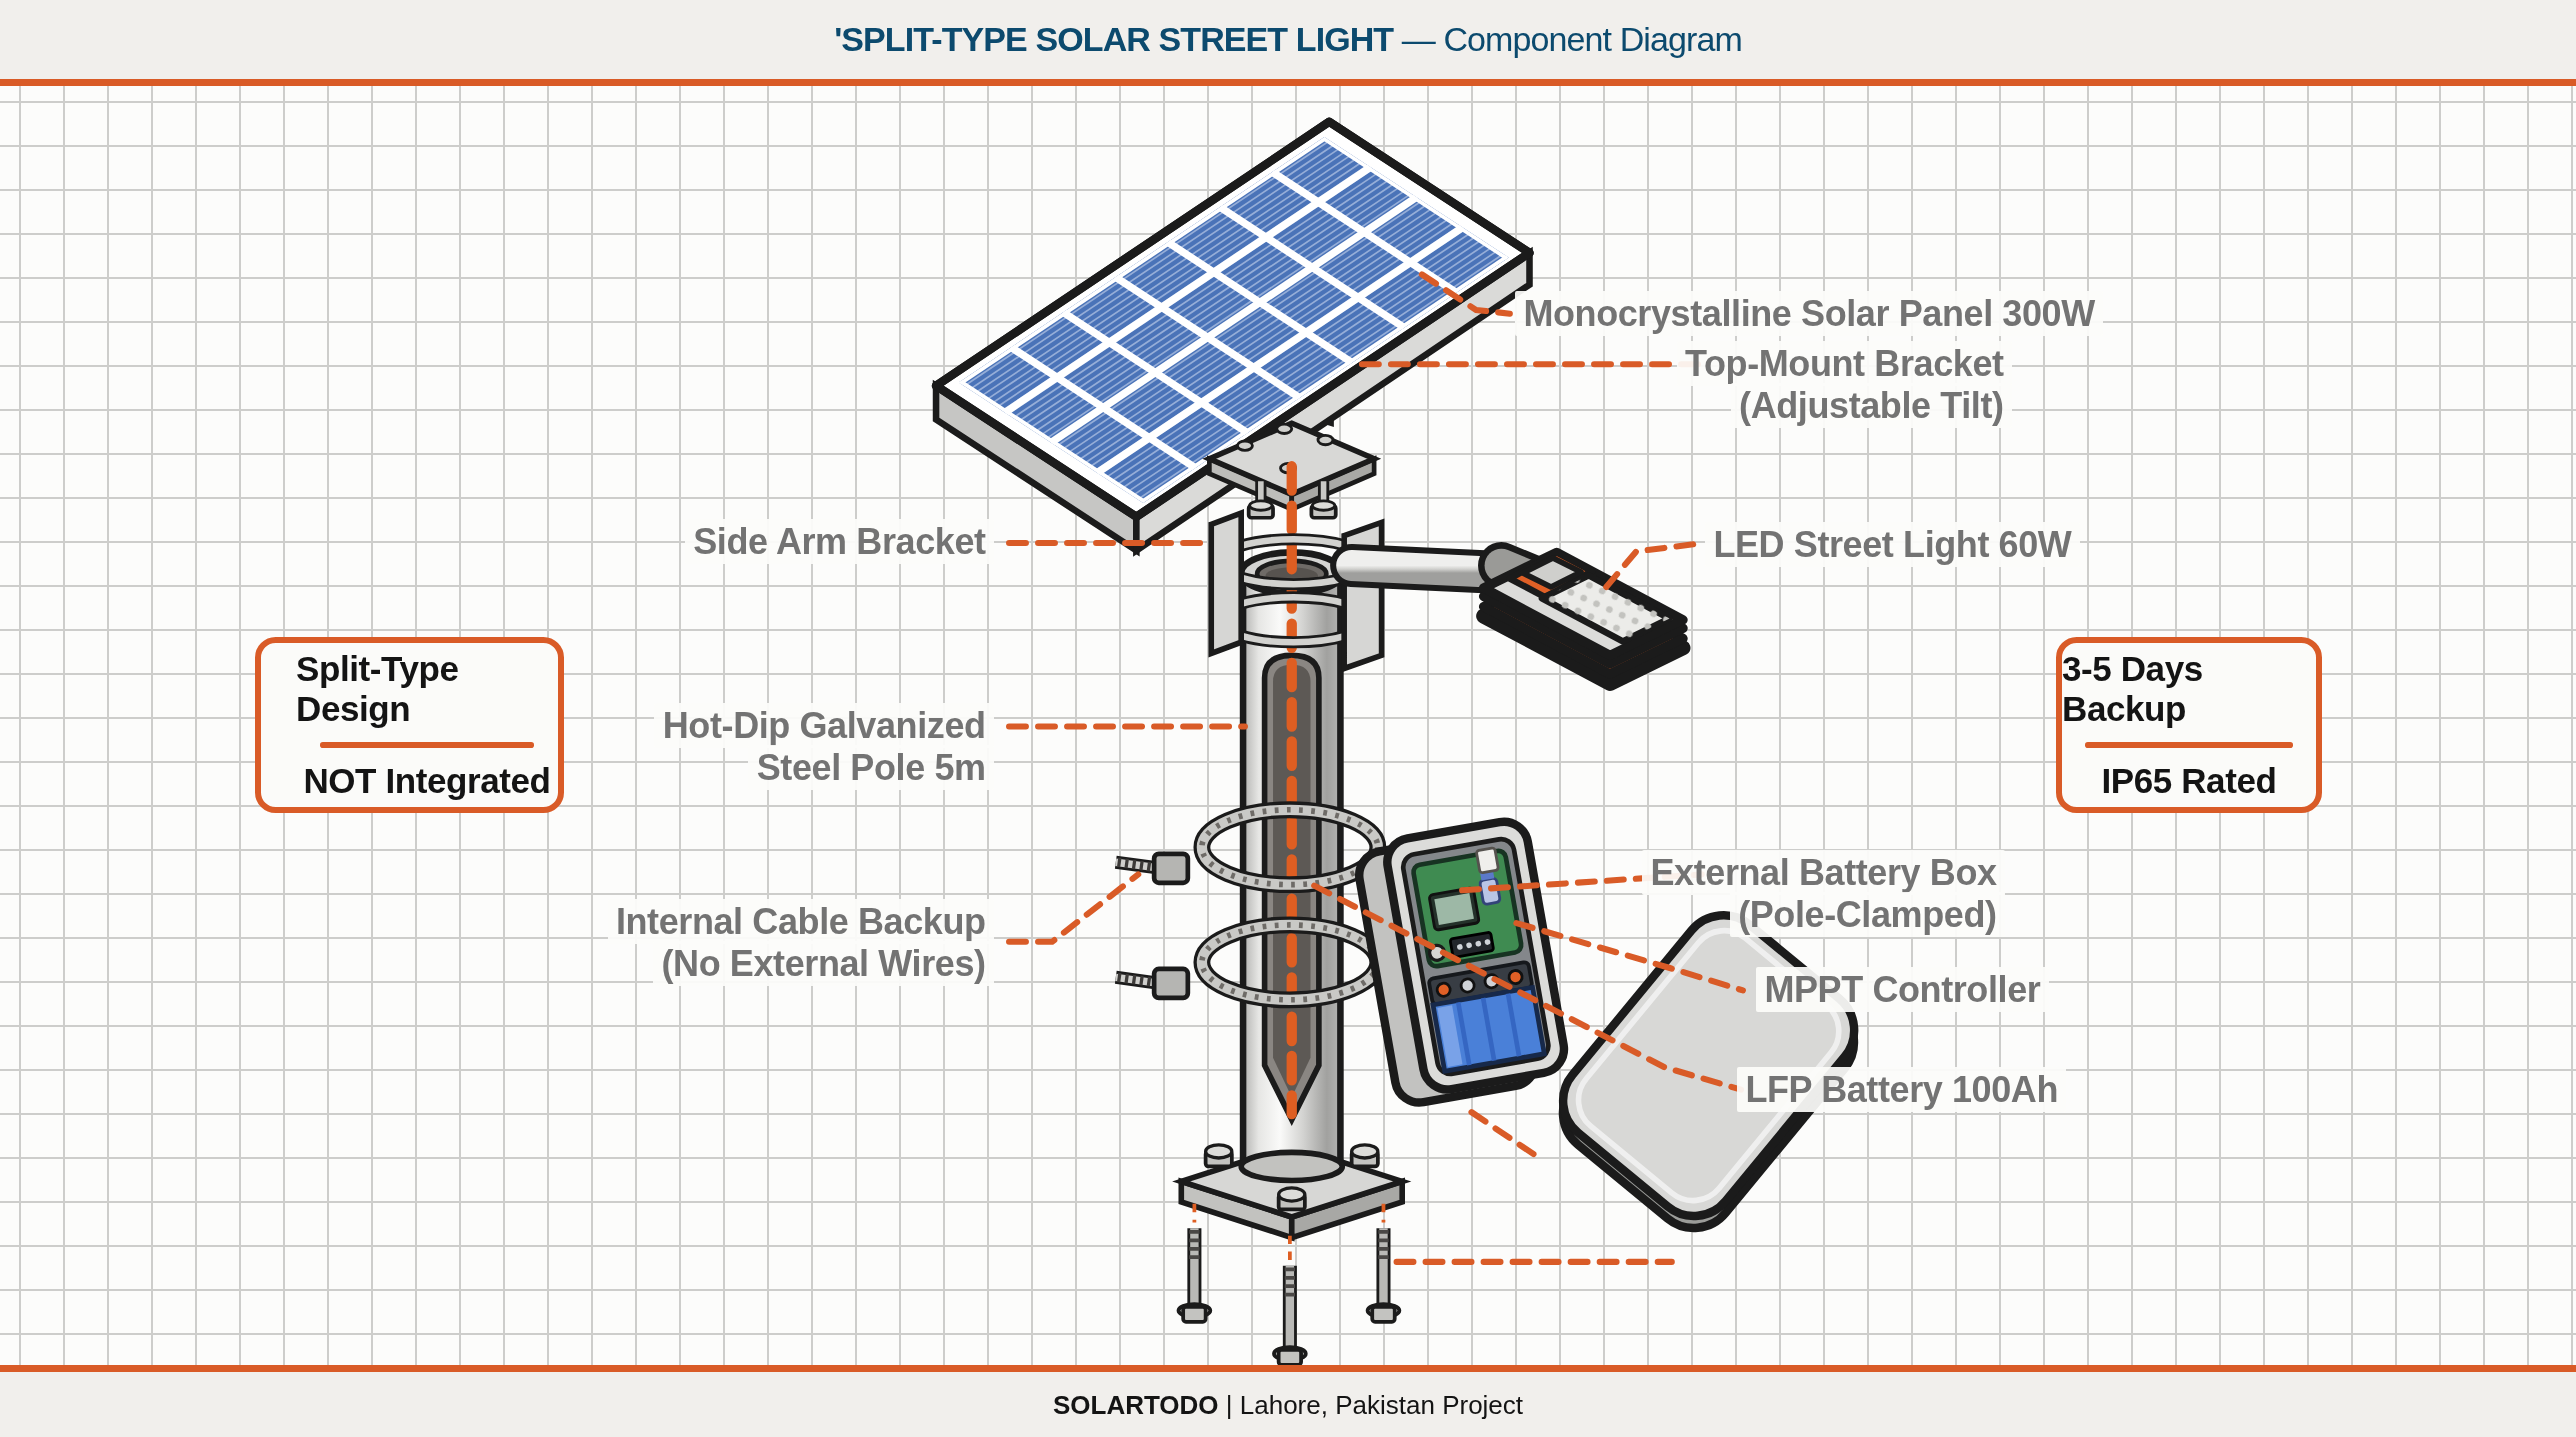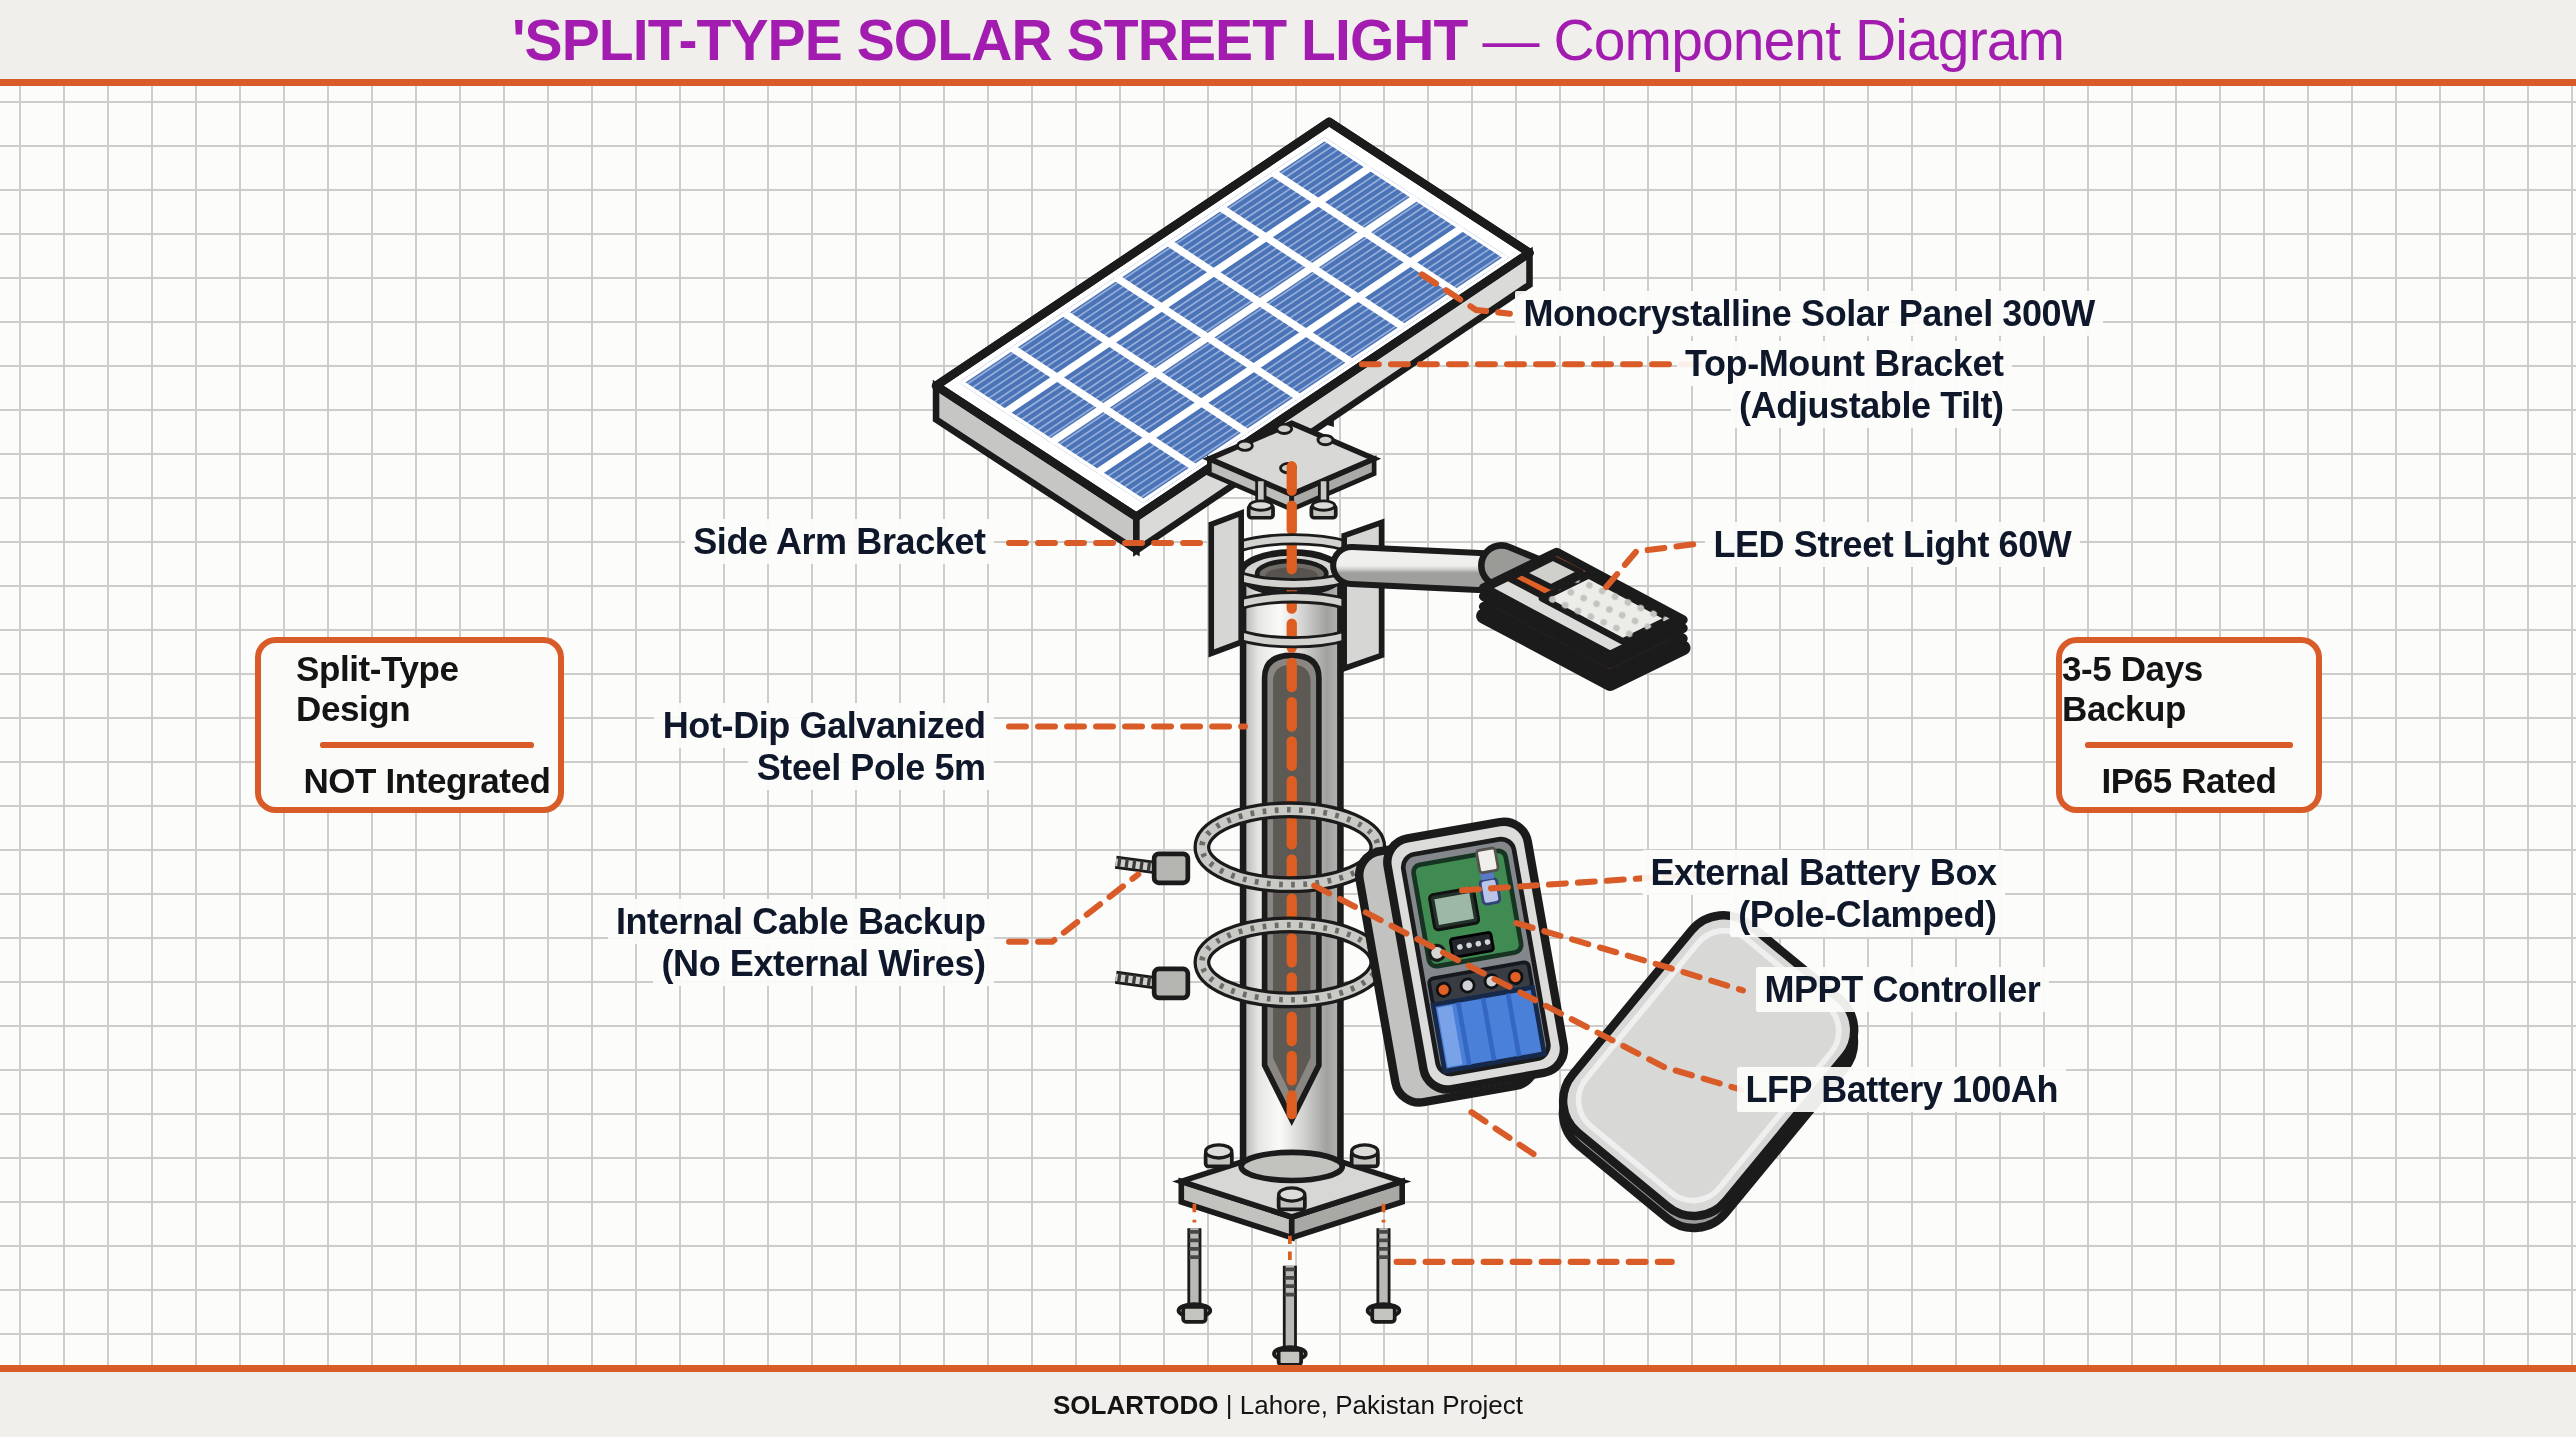--- a/index.html
+++ b/index.html
@@ -1,38 +1,38 @@
 <!DOCTYPE html>
 <html style="font-size:15px"><head>
 <meta charset="utf-8">
 <style>
   html,body{margin:0;padding:0;background:#e8e8e8;}
   #page{position:relative;width:2576px;height:1438px;overflow:hidden;
         background:#FCFCFB;font-family:"Liberation Sans",sans-serif;}
   
   #header{position:absolute;left:0;top:0;width:2576px;height:79px;background:#F1EFEC;
           display:flex;align-items:center;justify-content:center;}
-  #title{font-size:57px;color:#a21caf;letter-spacing:-0.9px;white-space:nowrap;}
+  #title{font-size:34px;color:#0c4a6e;letter-spacing:-0.9px;white-space:nowrap;}
   #title .b{font-weight:700;}
   #title .r{font-weight:400;}
   .rule{position:absolute;left:0;width:2576px;height:7.5px;background:#D95B27;}
   #rule-top{top:79px;}
   #rule-bottom{top:1365px;}
   #footer{position:absolute;left:0;top:1372px;width:2576px;height:66px;background:#F1EFEC;
           display:flex;align-items:center;justify-content:center;font-size:26px;color:#141414;}
   #footer .b{font-weight:700;}
   
   #canvas{position:absolute;left:0;top:86px;width:2576px;height:1279px;background-color:#FCFCFB;
     background-image:
       linear-gradient(to right, #cdcdcb 1.9px, transparent 1.9px),
       linear-gradient(to bottom, #cdcdcb 1.9px, transparent 1.9px);
     background-size:44px 44px;background-position:19px 15px;}
   #art{position:absolute;left:0;top:0;width:2576px;height:1438px;}
   
-  .lbl{position:absolute;font:700 36px/42px "Liberation Sans",sans-serif;color:#0f172a;
+  .lbl{position:absolute;font:700 36px/42px "Liberation Sans",sans-serif;color:#737373;
        letter-spacing:-0.4px;white-space:nowrap;}
   .lbl .ln span{background:rgba(252,252,250,.93);padding:1.9px 8.4px;border-radius:1.9px;}
   .al-r{text-align:right;}
   
   .callout{position:absolute;height:176px;background:#FBFBF9;border:6.6px solid #D95B27;
            border-radius:20.6px;display:flex;flex-direction:column;align-items:center;
            justify-content:center;gap:13px;box-sizing:border-box;}
   .callout .c-line{font:700 35px "Liberation Sans",sans-serif;color:#141414;letter-spacing:-0.4px;}
   .callout .c-div{height:5.6px;background:#D95B27;border-radius:2.8px;width:82%;}
   #callout-left{left:255px;top:637px;width:309px;padding-left:35px;}

